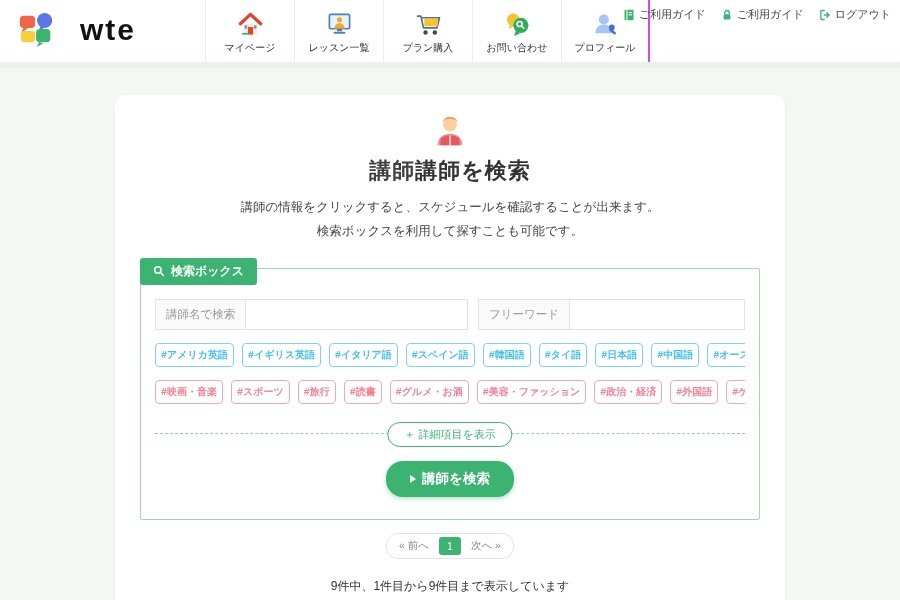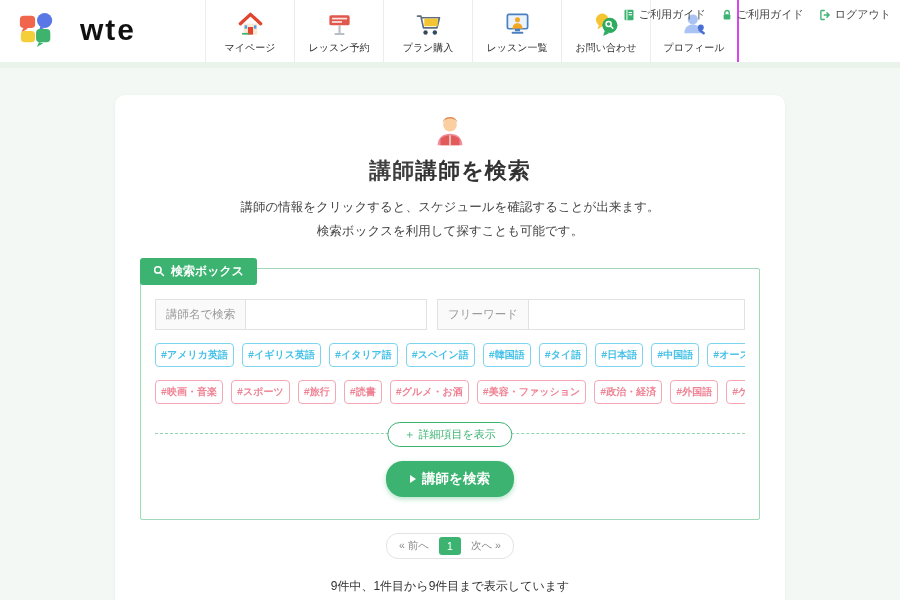--- a/index.html
+++ b/index.html
@@ -26,21 +26,21 @@
   .hero-icon { display:flex; justify-content:center; }
   .page-title { text-align:center; font-size:22px; font-weight:bold; color:#333; margin-top:7px; letter-spacing:1px; }
   .page-title .hl { color:#404040; }
   .page-desc { text-align:center; font-size:12.5px; color:#444; line-height:1.95; margin-top:9px;font-family:Liberation Serif, serif; }
 
   
   .search-panel { position:relative; margin:24px 25px 0; border:1px solid #9ed9ba; border-radius:2px; padding:26px 14px 22px; }
   .panel-tab { position:absolute; top:-11px; left:-1px; background:#3cb371; color:#fff; font-size:12px; font-weight:bold; padding:5px 13px; border-radius:3px; display:flex; align-items:center; gap:6px; cursor:default; }
   .input-row { display:flex; gap:10px; margin-top:4px; }
   .input-group { display:flex; height:31px; }
-  .ig-1 { width:272px; } .ig-2 { flex:1; }
+  .ig-1 { width:313px; } .ig-2 { flex:1; }
   .input-label { background:#fafafa; border:1px solid #e2e2e2; color:#999; font-size:11.5px; display:flex; align-items:center; padding:0 10px; white-space:nowrap; }
   .input-group input { flex:1; border:1px solid #e2e2e2; border-left:none; outline:none; font-size:12px; padding:0 8px; min-width:0; background:#fff; }
 
   .tag-row { display:flex; gap:8px; margin-top:13px; white-space:nowrap; overflow:hidden;font-family:Liberation Mono, monospace; }
   .tag { font-size:10px; font-weight:bold; padding:4px 5px; border-radius:4px; border:1px solid; background:#fff; cursor:pointer; }
   .tag-blue { color:#45c1e8; border-color:#7cd4ef; }
   .tag-pink { color:#f08294; border-color:#f5a7b4; }
 
   .detail-divider { position:relative; border-top:1px dashed #8fd4ae; margin-top:29px; }
   .detail-toggle { position:absolute; top:-12px; left:50%; transform:translateX(-50%); background:#fff; border:1px solid #3cb371; color:#3cb371; font-size:11px; padding:4px 16px; border-radius:13px; cursor:pointer; white-space:nowrap; }
@@ -85,51 +85,39 @@
             <rect x="9" y="17" width="3" height="4" fill="#4aa3df"></rect>
             <rect x="20" y="17" width="3" height="4" fill="#4aa3df"></rect>
             <rect x="6" y="26" width="8" height="2" fill="#3db36e"></rect>
           </svg>
         </span>
         <span class="nav-label">マイページ</span>
       </div>
       <div class="nav-item">
         <span class="icon nav-icon">
           <svg viewBox="0 0 32 32" width="27" height="27">
-            <rect x="4" y="5" width="24" height="12" rx="2" fill="#e2574c"></rect>
-            <rect x="7" y="8" width="18" height="2" fill="#fff" opacity=".85"></rect>
-            <rect x="7" y="12" width="12" height="2" fill="#fff" opacity=".85"></rect>
-            <rect x="14.8" y="17" width="2.5" height="9" fill="#b8bec4"></rect>
-            <rect x="10" y="26" width="12" height="2.5" rx="1.2" fill="#b8bec4"></rect>
-          </svg>
-        </span>
-        <span class="nav-label">レッスン予約</span>
-      </div>
-      <div class="nav-item">
-        <span class="icon nav-icon">
-          <svg viewBox="0 0 32 32" width="27" height="27">
-            <path d="M3 6 h4 l3 14 h16 l3-12 H9" fill="none" stroke="#5d6d7e" stroke-width="2" stroke-linejoin="round" stroke-linecap="round"></path>
-            <rect x="11" y="9" width="16" height="9" fill="#f5c431"></rect>
-            <circle cx="12.5" cy="25.5" r="2.6" fill="#34495e"></circle>
-            <circle cx="23.5" cy="25.5" r="2.6" fill="#34495e"></circle>
-          </svg>
-        </span>
-        <span class="nav-label">プラン購入</span>
-      </div>
-      <div class="nav-item">
-        <span class="icon nav-icon">
-          <svg viewBox="0 0 32 32" width="27" height="27">
             <rect x="4" y="4" width="24" height="17" rx="2" fill="#eaf2fb" stroke="#4a7fc1" stroke-width="2"></rect>
             <circle cx="16" cy="10.5" r="3" fill="#f5a623"></circle>
             <path d="M10 21 c0-4.5 3-6.5 6-6.5 s6 2 6 6.5z" fill="#f5a623"></path>
             <rect x="13" y="21" width="6" height="3" fill="#4a7fc1"></rect>
             <rect x="9" y="24.5" width="14" height="2.5" rx="1.2" fill="#4a7fc1"></rect>
           </svg>
         </span>
         <span class="nav-label">レッスン一覧</span>
+      </div>
+      <div class="nav-item">
+        <span class="icon nav-icon">
+          <svg viewBox="0 0 32 32" width="27" height="27">
+            <path d="M3 6 h4 l3 14 h16 l3-12 H9" fill="none" stroke="#5d6d7e" stroke-width="2" stroke-linejoin="round" stroke-linecap="round"></path>
+            <rect x="11" y="9" width="16" height="9" fill="#f5c431"></rect>
+            <circle cx="12.5" cy="25.5" r="2.6" fill="#34495e"></circle>
+            <circle cx="23.5" cy="25.5" r="2.6" fill="#34495e"></circle>
+          </svg>
+        </span>
+        <span class="nav-label">プラン購入</span>
       </div>
       <div class="nav-item">
         <span class="icon nav-icon">
           <svg viewBox="0 0 32 32" width="27" height="27">
             <circle cx="11" cy="10.5" r="7.5" fill="#f5c431"></circle>
             <path d="M7 16.5 l-1.5 5 5.5-3z" fill="#f5c431"></path>
             <circle cx="20" cy="17" r="9" fill="#2eab5e"></circle>
             <path d="M14 23.5 l-2 6 7-3z" fill="#2eab5e"></path>
             <circle cx="18.5" cy="15.5" r="3" fill="none" stroke="#fff" stroke-width="1.8"></circle>
             <line x1="21" y1="18" x2="23.5" y2="20.5" stroke="#fff" stroke-width="1.8" stroke-linecap="round"></line>

